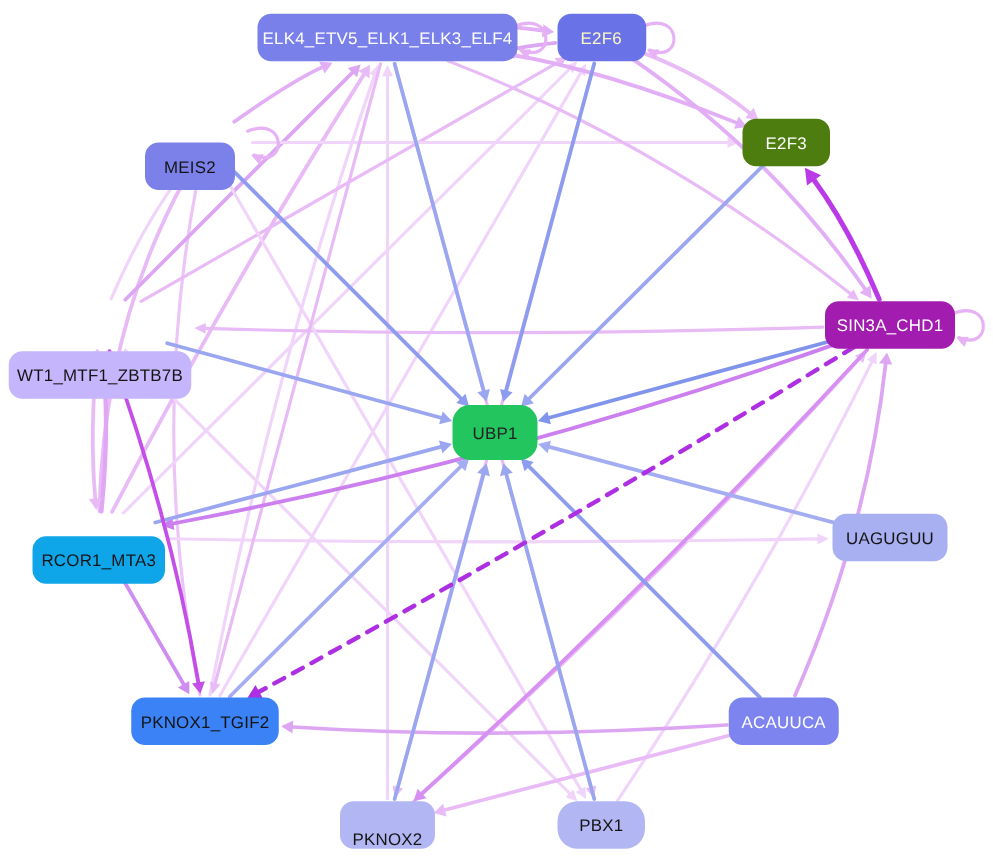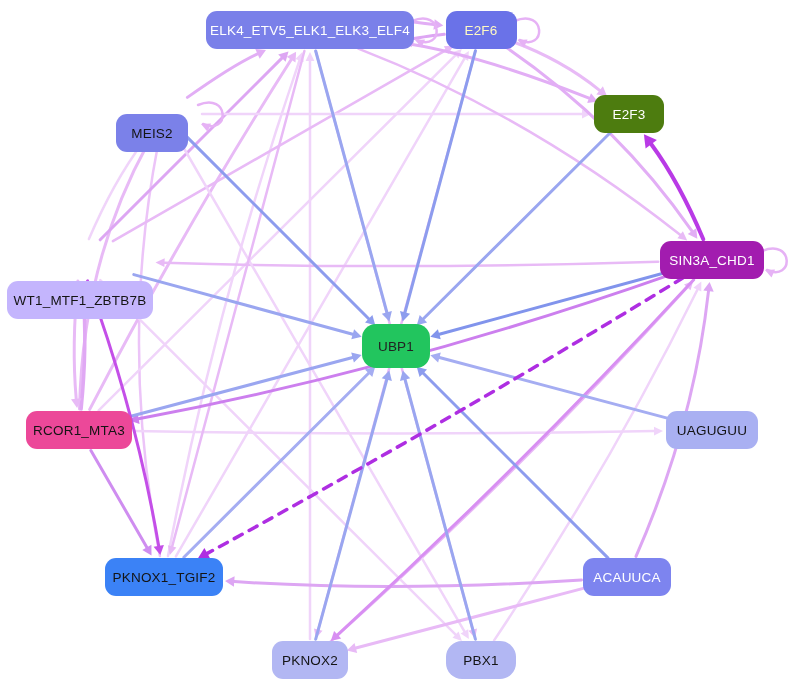--- a/index.html
+++ b/index.html
@@ -144,27 +144,27 @@
       </div>
       <div class="node" style="left: 666px; top: 411px; width: 92px; height: 38px; background: rgb(169, 176, 242); color: rgb(20, 20, 20);">
         <span>UAGUGUU</span>
       </div>
       <div class="node" style="left: 583px; top: 558px; width: 88px; height: 38px; background: rgb(125, 132, 239); color: rgb(255, 255, 255);">
         <span>ACAUUCA</span>
       </div>
       <div class="node" style="left: 446px; top: 641px; width: 70px; height: 38px; background: rgb(178, 183, 243); color: rgb(20, 20, 20); border-radius: 16px;">
         <span>PBX1</span>
       </div>
-      <div class="node" style="left: 272px; top: 641px; width: 76px; height: 38px; background: rgb(178, 183, 243); color: rgb(20, 20, 20);">
+      <div class="node" style="left: 272px; top: 641px; width: 76px; height: 38px; background: rgb(178, 183, 243); color: rgb(20, 20, 20); align-items: flex-end;">
         <span>PKNOX2</span>
       </div>
       <div class="node" style="left: 105px; top: 558px; width: 118px; height: 38px; background: #3b82f6; color: rgb(20, 20, 20);">
         <span>PKNOX1_TGIF2</span>
       </div>
-      <div class="node" style="left: 26px; top: 411px; width: 106px; height: 38px; background: #ec4899; color: rgb(20, 20, 20);">
+      <div class="node" style="left: 26px; top: 429px; width: 106px; height: 38px; background: #0ea5e9; color: rgb(20, 20, 20);">
         <span>RCOR1_MTA3</span>
       </div>
       <div class="node" style="left: 7px; top: 249px; width: 146px; height: 38px; background: #c4b5fd; color: rgb(20, 20, 20); margin-top: 32px;">
         <span>WT1_MTF1_ZBTB7B</span>
       </div>
       <div class="node" style="left: 116px; top: 95px; width: 72px; height: 38px; background: rgb(123, 129, 233); color: rgb(20, 20, 20); margin-top: 19px;">
         <span>MEIS2</span>
       </div>
       <div class="node" style="left: 362px; top: 324px; width: 68px; height: 44px; background: #22c55e; color: rgb(34, 34, 34); border-radius: 14px;">
         <span>UBP1</span>

